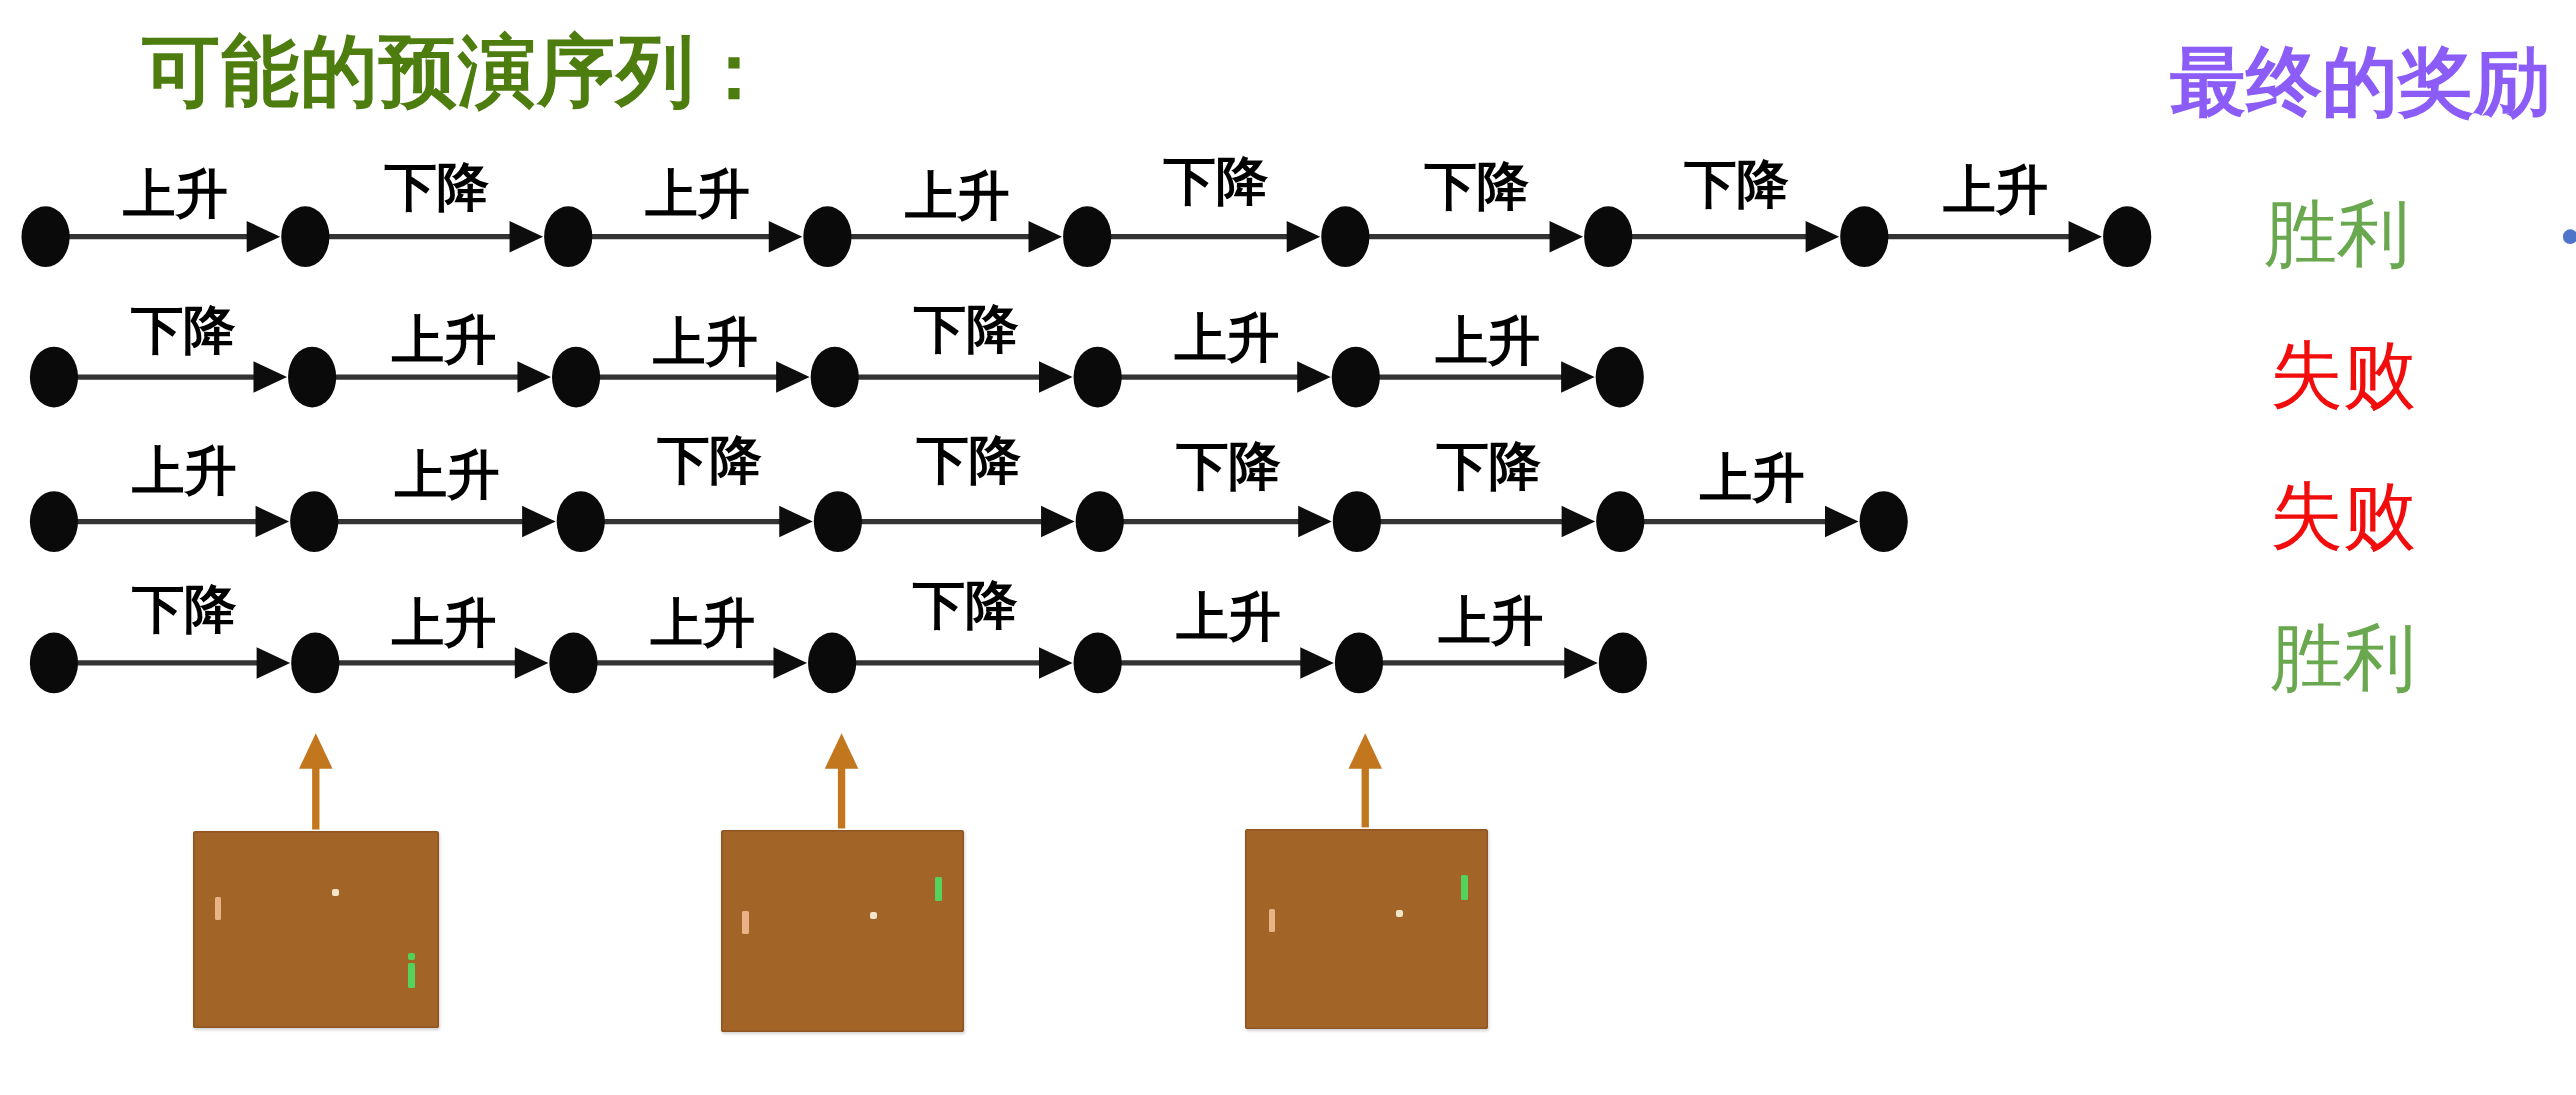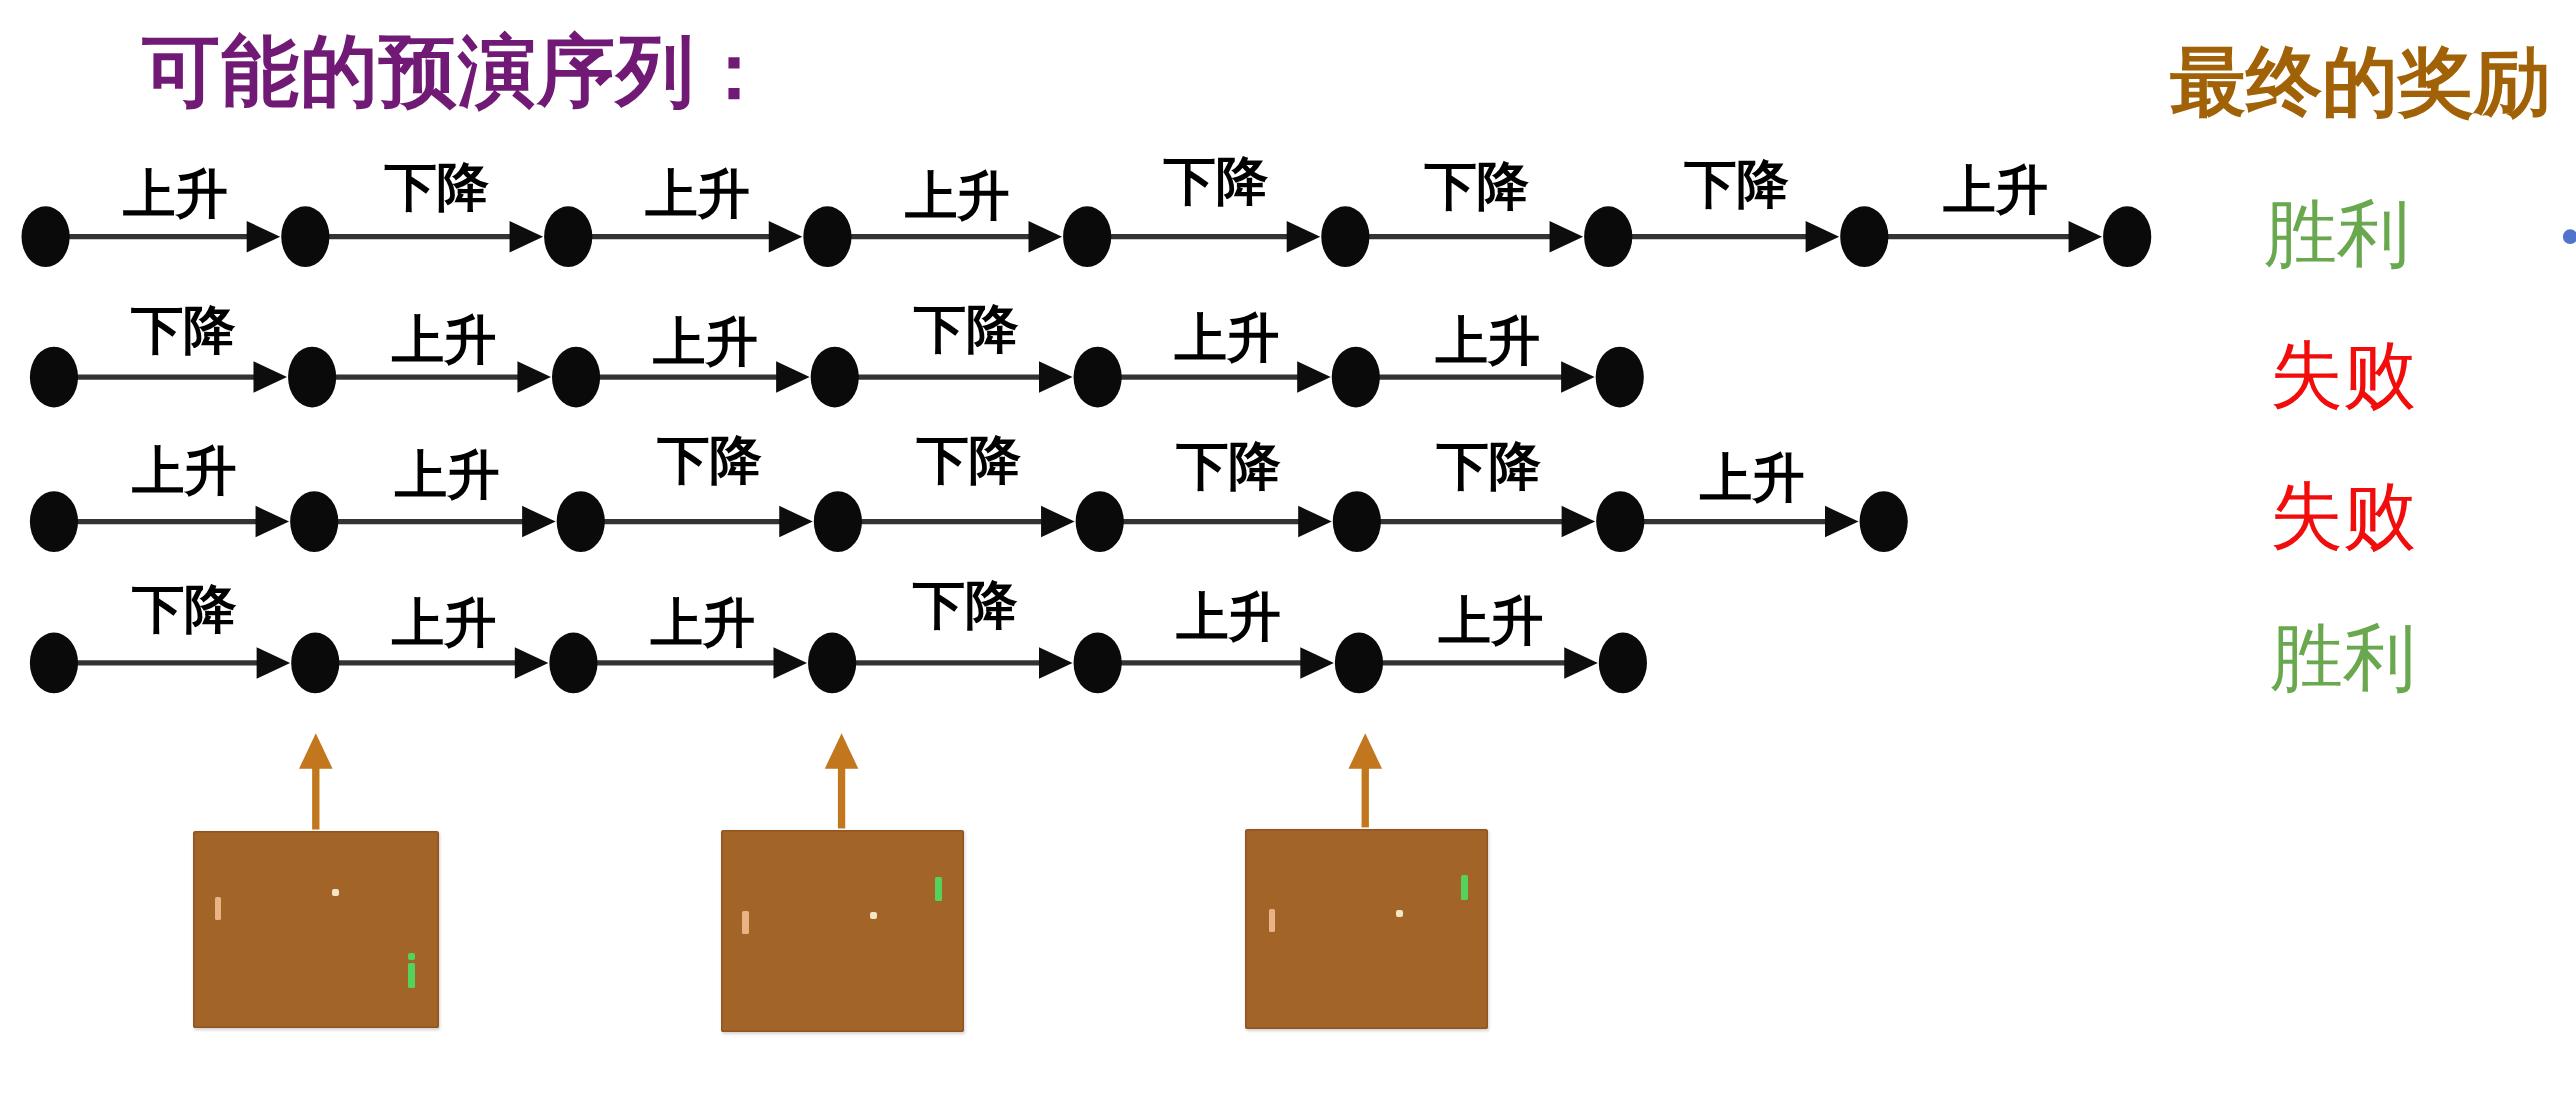--- a/index.html
+++ b/index.html
@@ -2,25 +2,25 @@
 <html style="font-size:8.4px"><head>
 <meta charset="utf-8">
 <style>
   html,body{margin:0;padding:0;}
   body{
     width:2576px;height:1095px;background:#ffffff;overflow:hidden;position:relative;
     font-family:"DejaVu Serif","Liberation Serif",serif;
   }
   .abs{position:absolute;}
   #diagram-title{
-    left:142px;top:20px;font-size:78px;font-weight:700;color:#701a75;white-space:nowrap;
+    left:142px;top:20px;font-size:78px;font-weight:700;color:#4d7c0f;white-space:nowrap;
     letter-spacing:1px;
   }
   #reward-header{
-    left:2360px;top:32px;transform:translateX(-50%);font-size:76px;font-weight:700;color:#a16207;
+    left:2360px;top:32px;transform:translateX(-50%);font-size:76px;font-weight:700;color:#8b5cf6;
     white-space:nowrap;
   }
   #diagram-svg{left:0;top:0;}
   .edge-label{
     font-size:100px;font-weight:700;fill:#000000;
     font-family:"DejaVu Serif","Liberation Serif",serif;
   }
   .reward{
     transform:translate(-50%,-50%);font-size:73px;font-weight:400;white-space:nowrap;
   }

